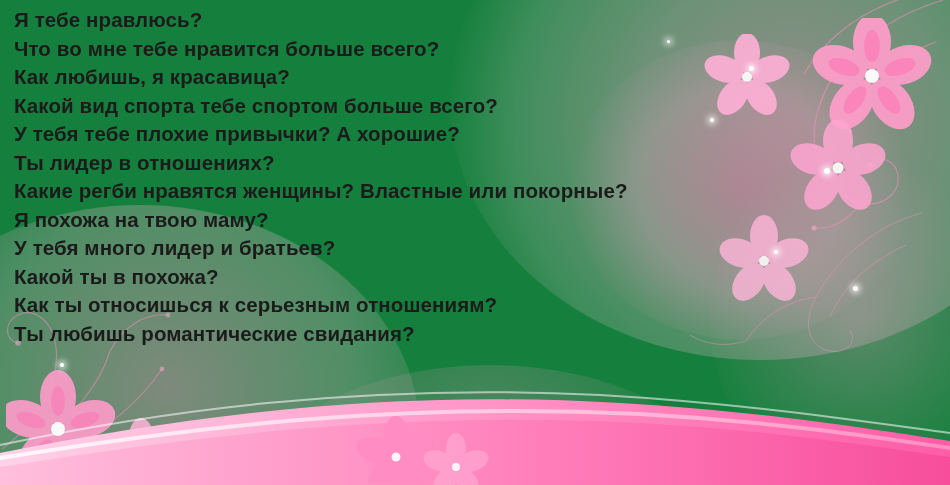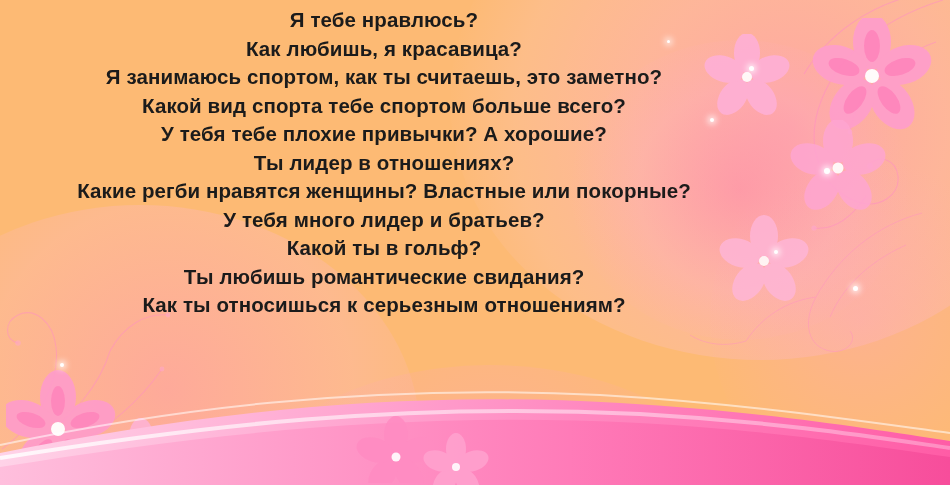--- a/index.html
+++ b/index.html
@@ -5,23 +5,22 @@
   html, body {
     margin: 0;
     padding: 0;
     background: #ffffff;
   }
   #page {
     position: relative;
     width: 950px;
     height: 485px;
     overflow: hidden;
-    background: #fdba74;
+    background: #15803d;
     font-family: "Liberation Sans", sans-serif;
-    text-align: center;
   }
 
   
   .bg-layer {
     position: absolute;
     inset: 0;
     pointer-events: none;
   }
 
   
@@ -332,25 +331,26 @@
             <ellipse cx="-17" cy="-6" rx="10" ry="16" transform="rotate(288 -17 -6)"></ellipse>
           </g>
           <circle cx="0" cy="0" r="4" fill="#ffffff" opacity="0.9"></circle>
         </g>
       </svg>
     </div>
   </div>
 
   <div class="text-block">
     <div class="line">Я тебе нравлюсь?</div>
+    <div class="line">Что во мне тебе нравится больше всего?</div>
     <div class="line">Как любишь, я красавица?</div>
-    <div class="line">Я занимаюсь спортом, как ты считаешь, это заметно?</div>
     <div class="line">Какой вид спорта тебе спортом больше всего?</div>
     <div class="line">У тебя тебе плохие привычки? А хорошие?</div>
     <div class="line">Ты лидер в отношениях?</div>
     <div class="line">Какие регби нравятся женщины? Властные или покорные?</div>
+    <div class="line">Я похожа на твою маму?</div>
     <div class="line">У тебя много лидер и братьев?</div>
-    <div class="line">Какой ты в гольф?</div>
+    <div class="line">Какой ты в похожа?</div>
+    <div class="line">Как ты относишься к серьезным отношениям?</div>
     <div class="line">Ты любишь романтические свидания?</div>
-    <div class="line">Как ты относишься к серьезным отношениям?</div>
   </div>
 
 </div>
 
 </body></html>

